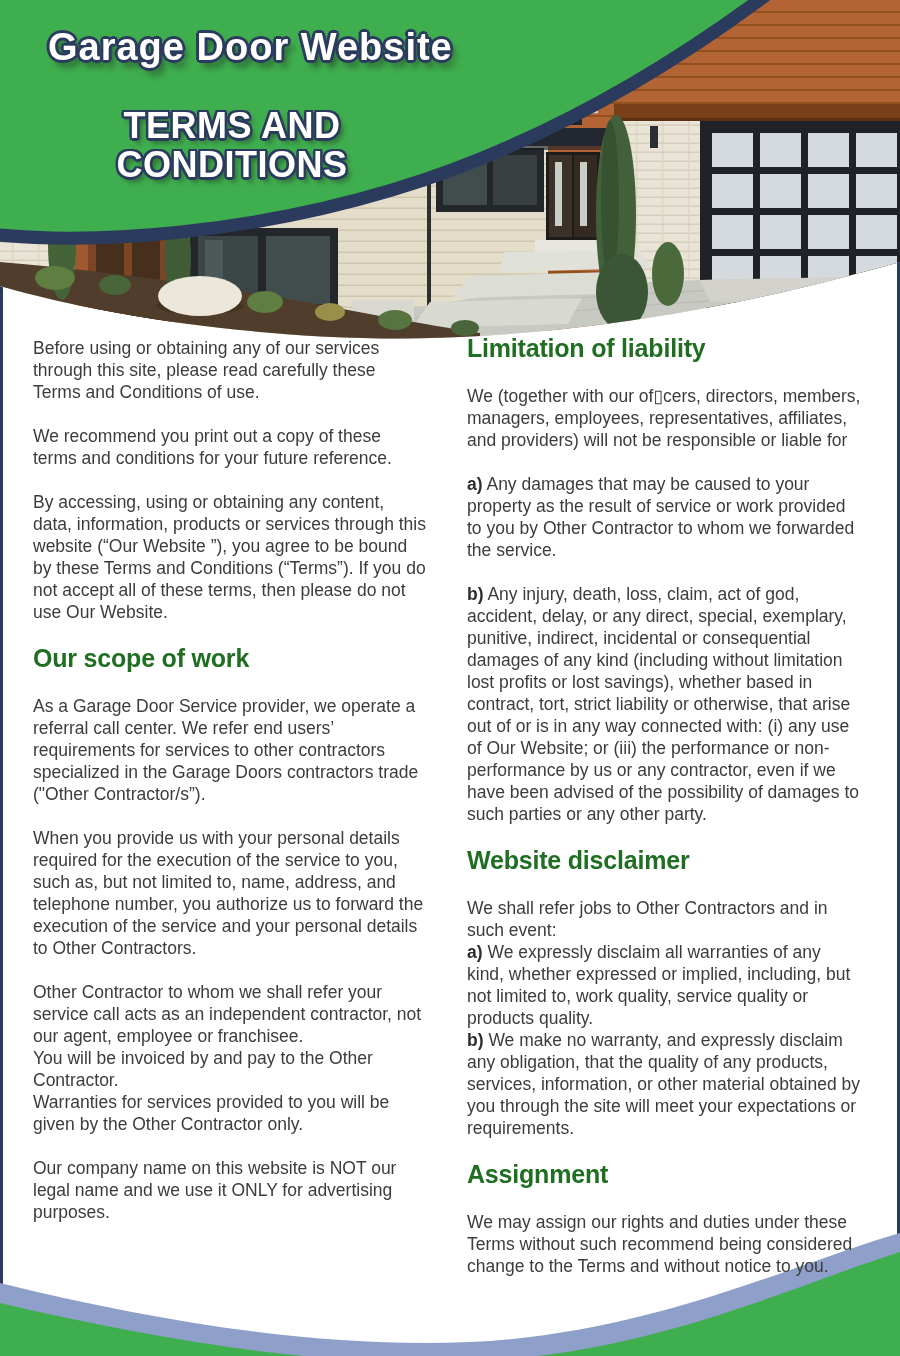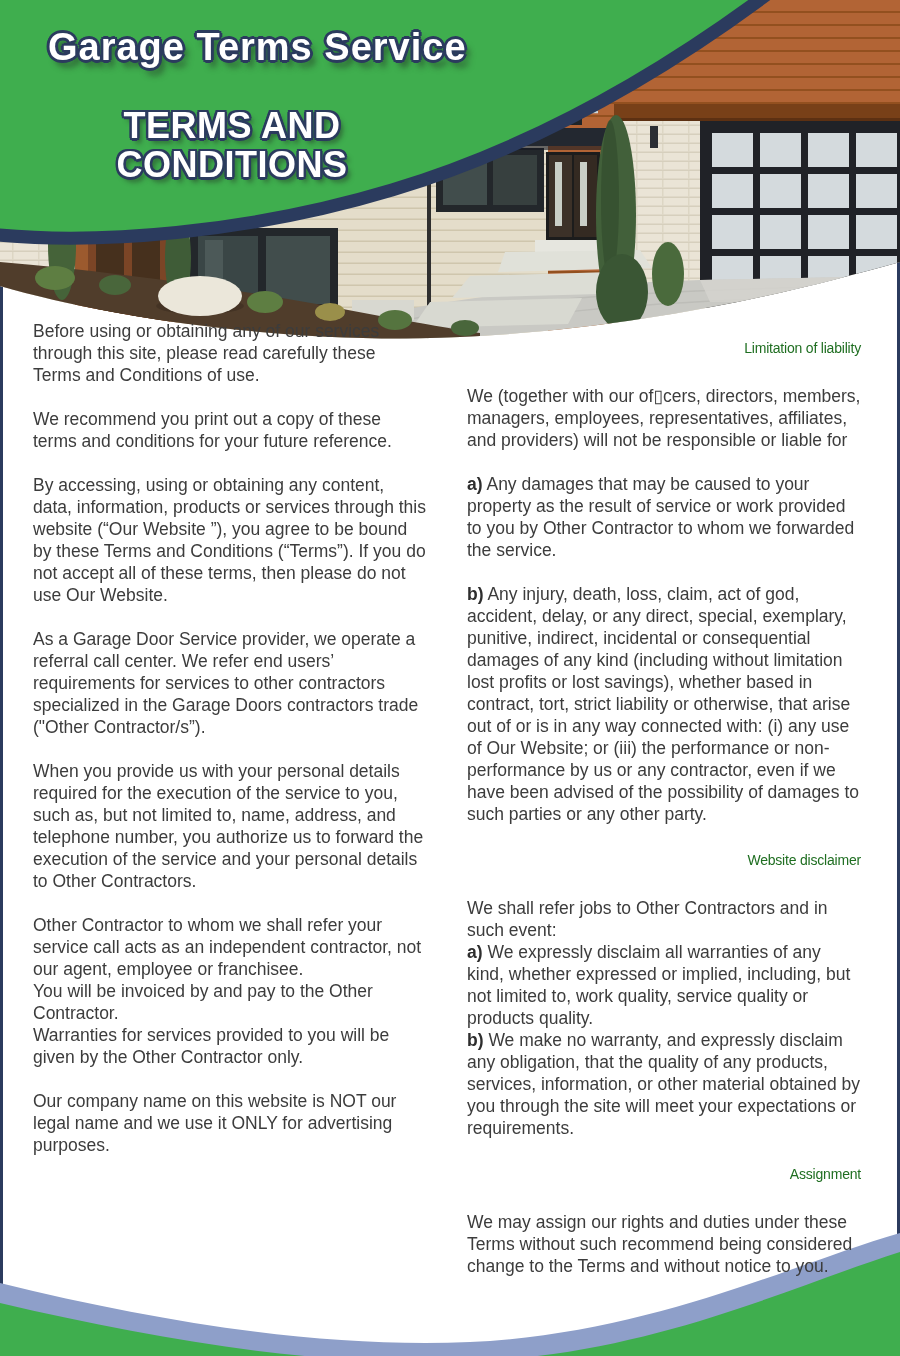--- a/index.html
+++ b/index.html
@@ -35,25 +35,25 @@
   }
 
   
   .side-border{position:absolute;width:3px;background:var(--navy);z-index:0;}
   .side-border.left{left:0;top:286px;height:1000px;}
   .side-border.right{right:0;top:262px;height:975px;}
 
   
   .col{position:absolute;width:394px;z-index:2;color:var(--body-text);
        font-size:17.5px;line-height:22px;}
-  .col-left{left:33px;top:320px;}
+  .col-left{left:33px;top:337px;}
   .col-right{left:467px;top:335px;}
   .col p{margin:0 0 22px 0;}
-  .col h2{margin:14px 0 24px 0;font-size:14px;line-height:26px;letter-spacing:-.2px;
-          color:var(--heading-green);font-weight:normal;text-align:right;}
+  .col h2{margin:14px 0 24px 0;font-size:25px;line-height:26px;letter-spacing:-.2px;
+          color:var(--heading-green);font-weight:bold;}
   .col h2:first-child{margin-top:0;}
   .col b{color:#2e2e2e;}
 
   
   .footer-wave{position:absolute;left:0;bottom:0;width:900px;height:135px;z-index:1;display:block;}
 </style>
 </head>
 <body>
 
 <div class="page">
@@ -177,35 +177,36 @@
         <ellipse cx="616" cy="215" rx="20" ry="100" fill="#42603a"></ellipse>
         <ellipse cx="610" cy="200" rx="9" ry="80" fill="#31492c" opacity=".6"></ellipse>
         <ellipse cx="622" cy="292" rx="26" ry="38" fill="#3a5634"></ellipse>
         <ellipse cx="668" cy="274" rx="16" ry="32" fill="#4a6a3c"></ellipse>
       </g>
 
       <path d="M-20 -20 L786 -20 C705 42, 565 138, 392 190 C252 232, 95 247, -20 233 Z" fill="#3fae4e" stroke="#2b3b5e" stroke-width="13" stroke-linejoin="round"></path>
     </svg>
 
     <div class="titles">
-      <h1 class="brand">Garage Terms Service</h1>
+      <h1 class="brand">Garage Door Website</h1>
       <div class="subtitle">
         <span>TERMS AND</span><br>
         <span>CONDITIONS</span>
       </div>
     </div>
   </div>
 
   <div class="side-border left"></div>
   <div class="side-border right"></div>
 
   <div class="col col-left">
       <p><span>Before using or obtaining any of our services through this site, please read carefully these Terms and Conditions of use.</span></p>
       <p><span>We recommend you print out a copy of these terms and conditions for your future reference.</span></p>
       <p><span>By accessing, using or obtaining any content, data, information, products or services through this website (“Our Website ”), you agree to be bound by these Terms and Conditions (“Terms”). If you do not accept all of these terms, then please do not use Our Website.</span></p>
+      <h2>Our scope of work</h2>
       <p><span>As a Garage Door Service provider, we operate a referral call center. We refer end users’ requirements for services to other contractors specialized in the Garage Doors contractors trade ("Other Contractor/s”).</span></p>
       <p><span>When you provide us with your personal details required for the execution of the service to you, such as, but not limited to, name, address, and telephone number, you authorize us to forward the execution of the service and your personal details to Other Contractors.</span></p>
       <p><span>Other Contractor to whom we shall refer your service call acts as an independent contractor, not our agent, employee or franchisee.</span><br><span>You will be invoiced by and pay to the Other Contractor.</span><br><span>Warranties for services provided to you will be given by the Other Contractor only.</span></p>
       <p><span>Our company name on this website is NOT our legal name and we use it ONLY for advertising purposes.</span></p>
     </div>
   <div class="col col-right">
       <h2>Limitation of liability</h2>
       <p><span>We (together with our of▯cers, directors, members, managers, employees, representatives, affiliates, and providers) will not be responsible or liable for</span></p>
       <p><b>a)</b><span> Any damages that may be caused to your property as the result of service or work provided to you by Other Contractor to whom we forwarded the service.</span></p>
       <p><b>b)</b><span> Any injury, death, loss, claim, act of god, accident, delay, or any direct, special, exemplary, punitive, indirect, incidental or consequential damages of any kind (including without limitation lost profits or lost savings), whether based in contract, tort, strict liability or otherwise, that arise out of or is in any way connected with: (i) any use of Our Website; or (iii) the performance or non-performance by us or any contractor, even if we have been advised of the possibility of damages to such parties or any other party.</span></p>

